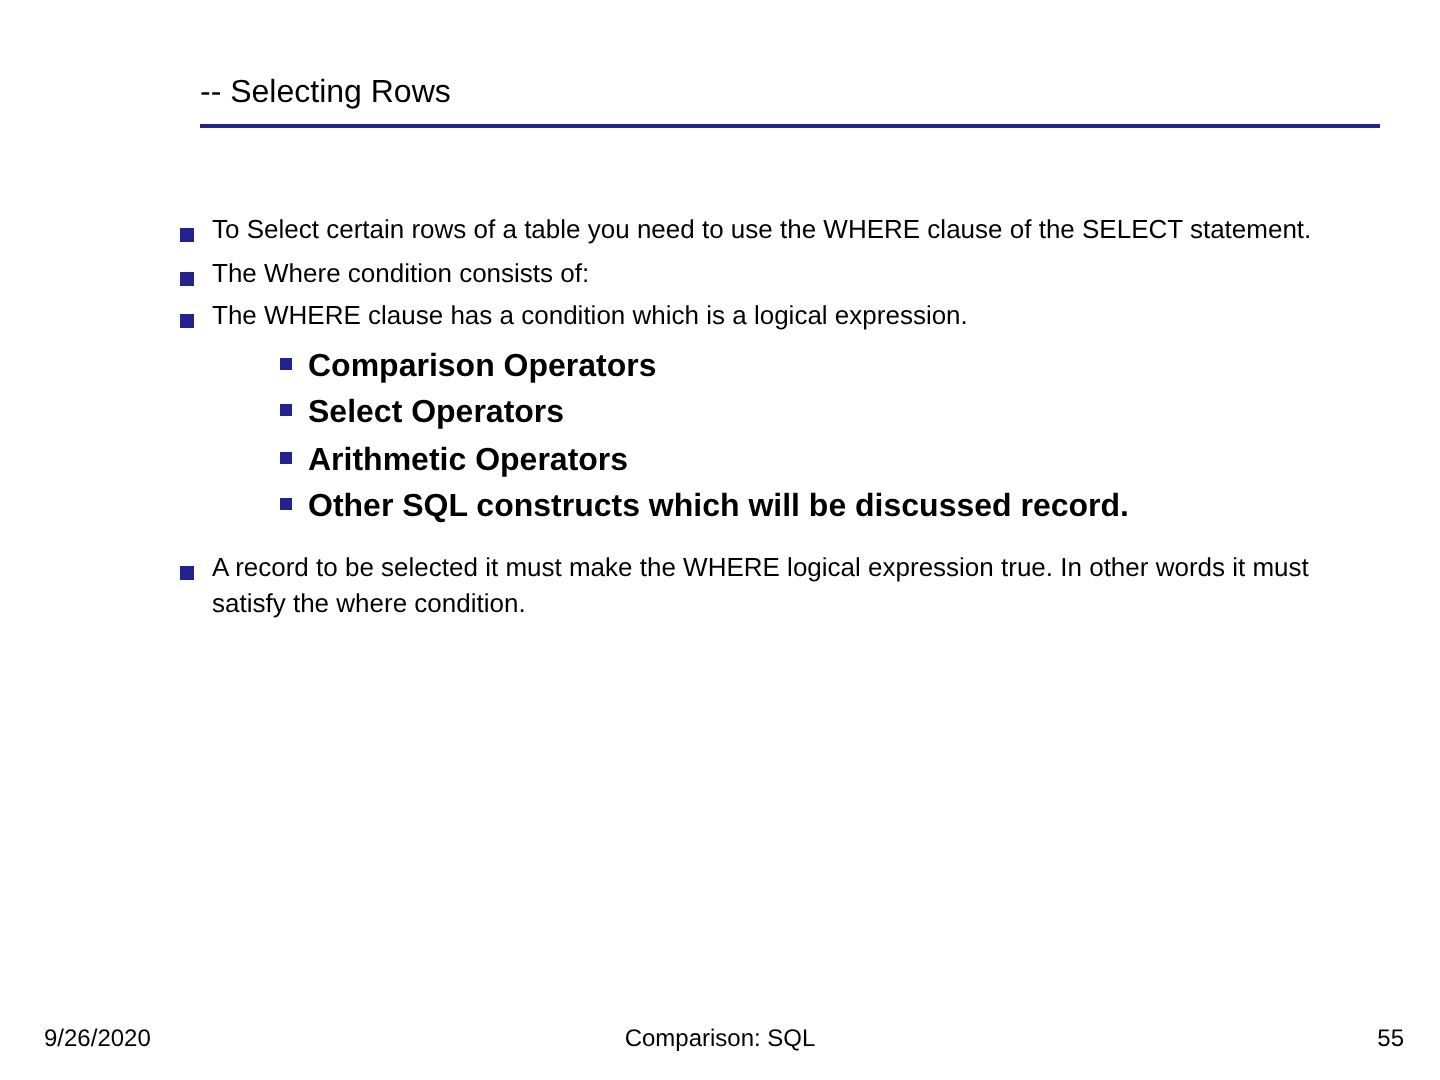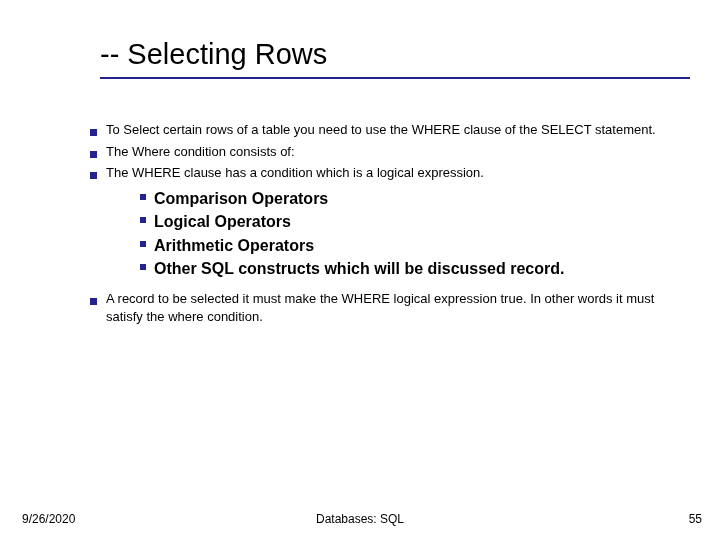--- a/index.html
+++ b/index.html
@@ -1,19 +1,19 @@
 <!DOCTYPE html>
 <html><head>
 <meta charset="utf-8">
 <style>
   * { margin: 0; padding: 0; box-sizing: border-box; }
   html, body { width: 720px; height: 540px; background: #fff; font-family: Verdana, Geneva, sans-serif; color: #000; }
   .slide { position: relative; width: 720px; height: 540px; padding: 38px 30px 0 30px; }
   .title-row { display: flex; align-items: center; margin-left: 70px; margin-bottom: 6px; }
-  .title { font-size: 29px; font-weight: 400; }
+  .title { font-size: 16px; font-weight: 400; }
   .underline { margin-left: 70px; width: 590px; height: 2px; background: #23238e; margin-bottom: 42px; }
   .content { margin-left: 50px; margin-right: 30px; }
   ul.main { list-style: none; }
   ul.main > li { display: flex; align-items: flex-start; margin-bottom: 4px; }
   ul.main > li .bullet { flex: 0 0 26px; display: flex; justify-content: center; padding-top: 8px; }
   ul.main > li .bullet .sq { width: 7px; height: 7px; background: #23238e; }
   ul.main > li .text { flex: 1; font-size: 13px; line-height: 1.35; }
   ul.sub { list-style: none; margin-left: 52px; margin-top: 6px; margin-bottom: 10px; }
   ul.sub > li { display: flex; align-items: flex-start; margin-bottom: 2px; font-weight: bold; }
   ul.sub > li .bullet { flex: 0 0 22px; display: flex; justify-content: center; padding-top: 6px; }
@@ -58,21 +58,21 @@
       <li>
         <span class="bullet">
             <span class="sq"></span>
           </span>
         <span class="text">Comparison Operators</span>
       </li>
       <li>
         <span class="bullet">
             <span class="sq"></span>
           </span>
-        <span class="text">Logical Operators</span>
+        <span class="text">Select Operators</span>
       </li>
       <li>
         <span class="bullet">
             <span class="sq"></span>
           </span>
         <span class="text">Arithmetic Operators</span>
       </li>
       <li>
         <span class="bullet">
             <span class="sq"></span>
@@ -86,17 +86,17 @@
         <span class="bullet">
             <span class="sq"></span>
           </span>
         <span class="text">A record to be selected it must make the WHERE logical expression true. In other words it must satisfy the where condition.</span>
       </li>
     </ul>
   </div>
 
   <div class="footer">
     <span>9/26/2020</span>
-    <span class="center">Databases: SQL</span>
+    <span class="center">Comparison: SQL</span>
     <span>55</span>
   </div>
 
 </div>
 
 </body></html>

